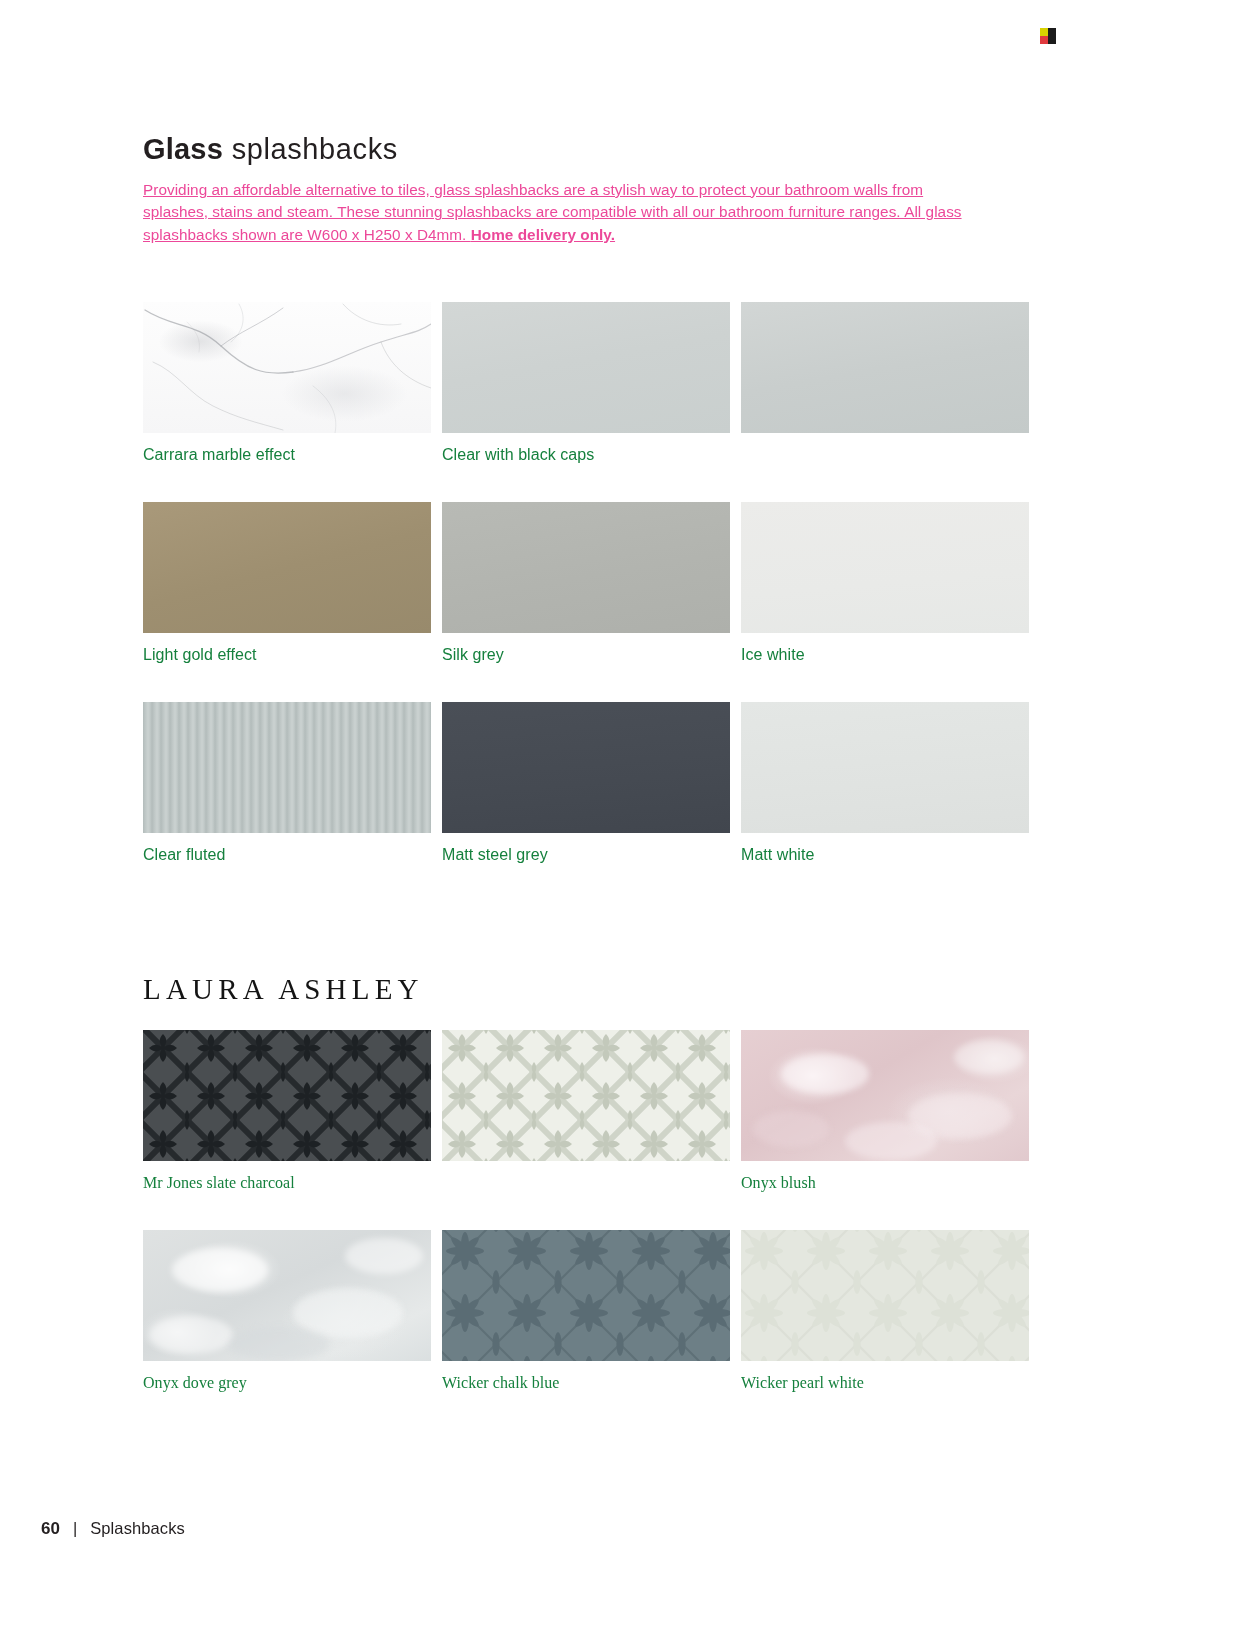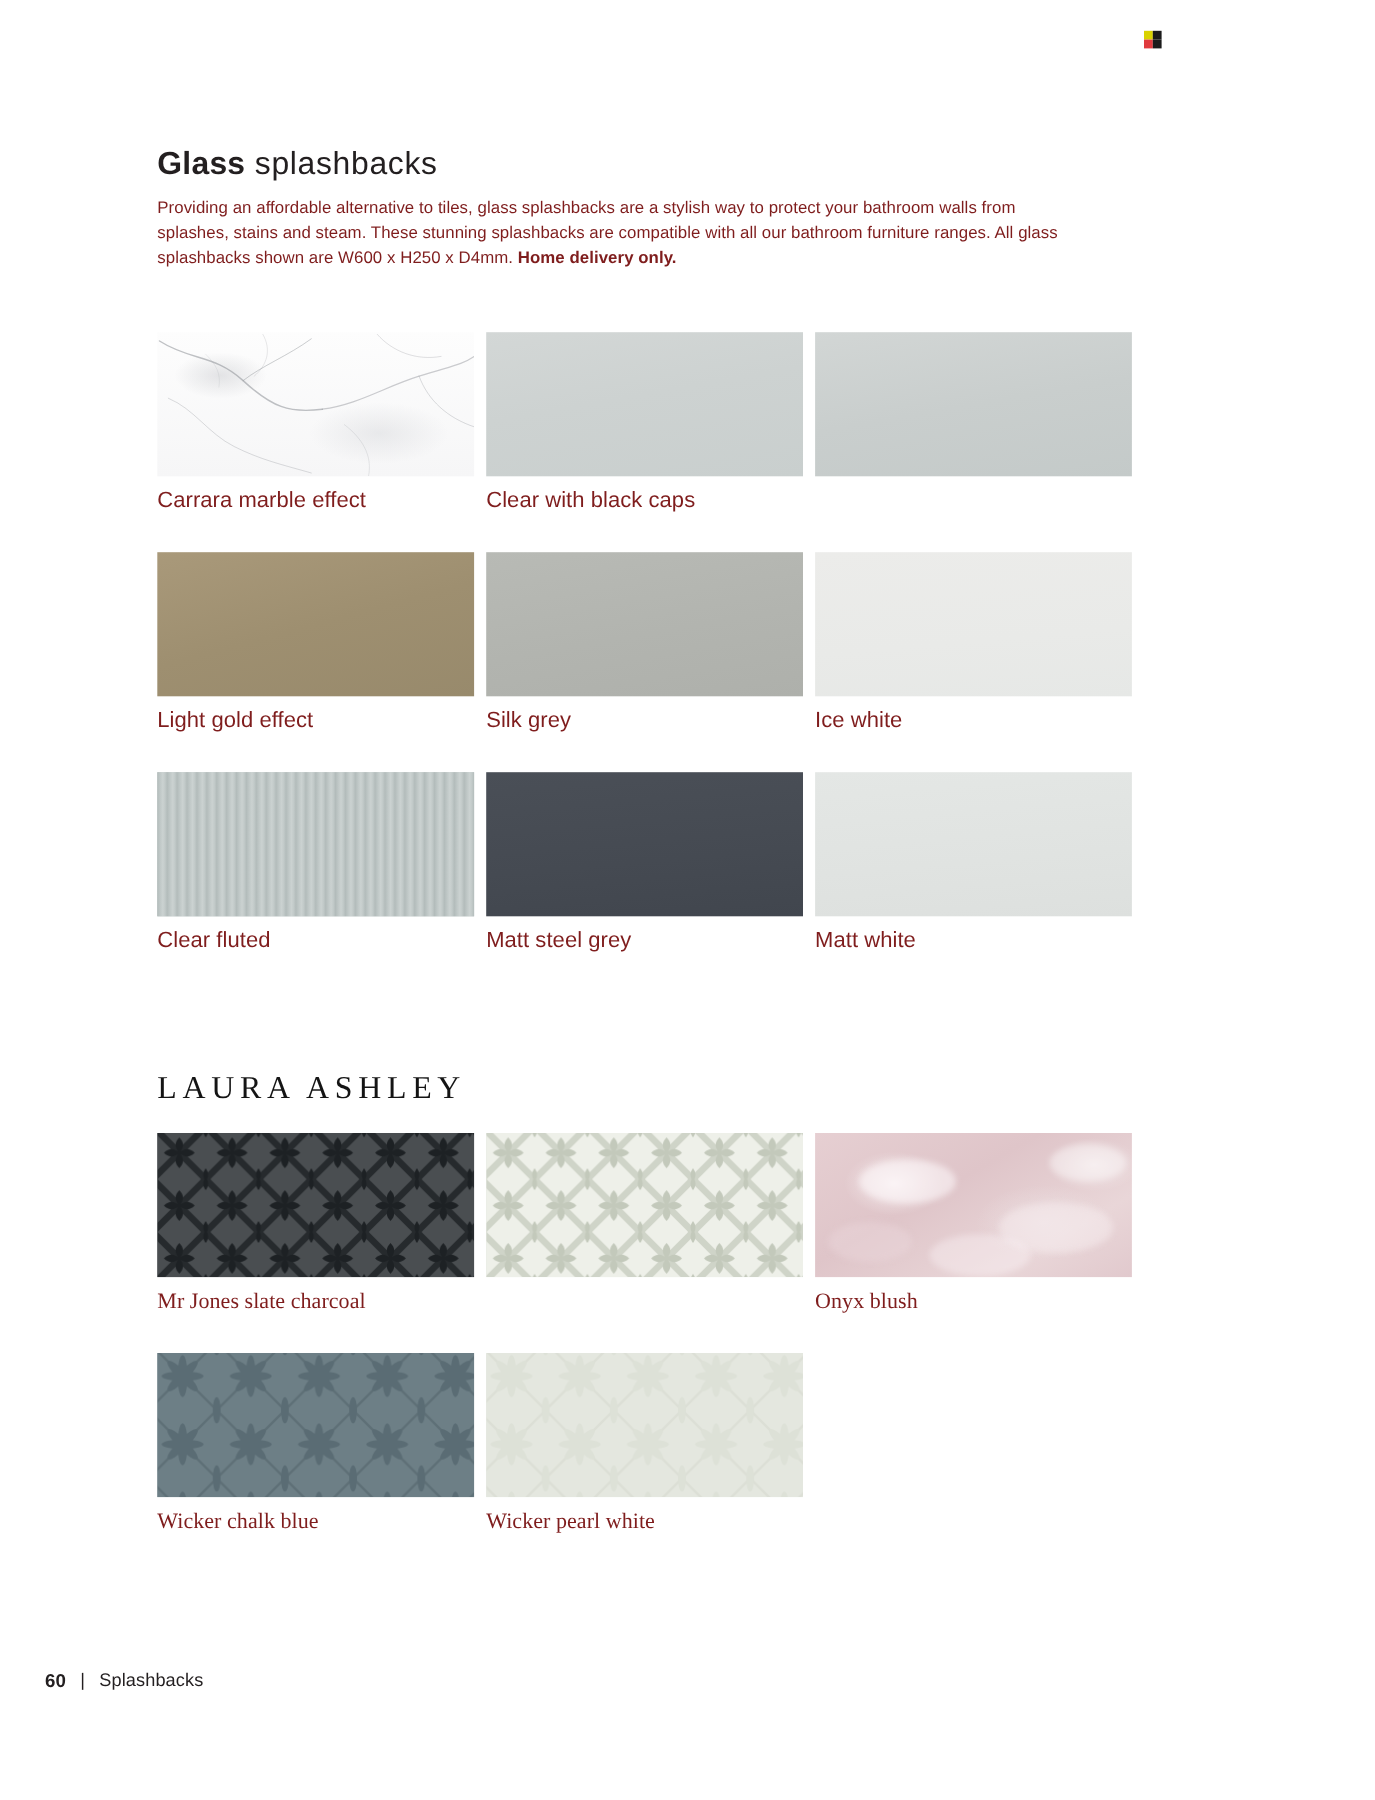--- a/index.html
+++ b/index.html
@@ -55,22 +55,23 @@
     line-height: 1.2;
     color: #231f20;
   }
   h1.title .strong { font-weight: 700; letter-spacing: 0.2px; }
 
   p.intro {
     font-size: 15.3px;
     line-height: 22.5px;
     margin: 0;
     width: 845px;
-    color: #7f1d1d;
+    color: #ec4899;
     letter-spacing: 0.05px;
+    text-decoration: underline;
   }
   p.intro .bold { font-weight: 700; }
 
   
   .grid {
     position: absolute;
     left: 143px;
     width: 890px;
     display: grid;
     grid-template-columns: repeat(3, 288px);
@@ -82,24 +83,24 @@
 
   .cell { width: 288px; margin-bottom: 38px; }
   .swatch {
     width: 288px;
     height: 131px;
     position: relative;
     overflow: hidden;
     background: #ddd;
   }
   .caption {
-    font-size: 20px;
+    font-size: 16px;
     line-height: 18px;
     padding-top: 13px;
-    color: #7f1d1d;
+    color: #15803d;
     letter-spacing: 0.05px;
     white-space: nowrap;
   }
 
   
 
   
   .sw-carrara {
     background:
       radial-gradient(ellipse 60px 30px at 20% 30%, rgba(170,172,178,.30), transparent 70%),
@@ -349,20 +350,30 @@
       <div class="swatch sw-onyx-blush">
         <span class="wisp" style="left:14%;top:18%;width:88px;height:40px;background:rgba(255,252,253,.55);"></span>
         <span class="wisp" style="left:58%;top:48%;width:104px;height:46px;background:rgba(248,238,240,.5);"></span>
         <span class="wisp" style="left:74%;top:8%;width:70px;height:34px;background:rgba(255,255,255,.4);"></span>
         <span class="wisp" style="left:4%;top:62%;width:76px;height:36px;background:rgba(236,216,220,.45);"></span>
         <span class="wisp" style="left:36%;top:70%;width:92px;height:38px;background:rgba(255,250,251,.35);"></span>
       </div>
       <div class="caption">Onyx blush</div>
     </div>
 
+    <div class="cell">
+      <div class="swatch sw-onyx-dove">
+        <span class="wisp" style="left:10%;top:14%;width:96px;height:44px;background:rgba(255,255,255,.65);"></span>
+        <span class="wisp" style="left:52%;top:44%;width:110px;height:50px;background:rgba(246,248,248,.55);"></span>
+        <span class="wisp" style="left:70%;top:6%;width:78px;height:36px;background:rgba(255,255,255,.5);"></span>
+        <span class="wisp" style="left:2%;top:66%;width:84px;height:38px;background:rgba(255,255,255,.5);"></span>
+        <span class="wisp" style="left:30%;top:74%;width:100px;height:34px;background:rgba(210,216,218,.4);"></span>
+      </div>
+      <div class="caption">Onyx dove grey</div>
+    </div>
 
     <div class="cell">
       <div class="swatch sw-wicker-blue">
         <svg class="pattern-svg" viewBox="0 0 288 131" preserveAspectRatio="none">
           <defs>
             <pattern id="wk-blue" width="62" height="62" patternUnits="userSpaceOnUse" patternTransform="translate(-8,-10)">
               <rect width="62" height="62" fill="#6d7f86"></rect>
               <path d="M0 0 L62 62 M62 0 L0 62" stroke="#5e7077" stroke-width="2.2"></path>
               <g fill="#5a6c74">
                 <ellipse cx="31" cy="31" rx="4.6" ry="19"></ellipse>

